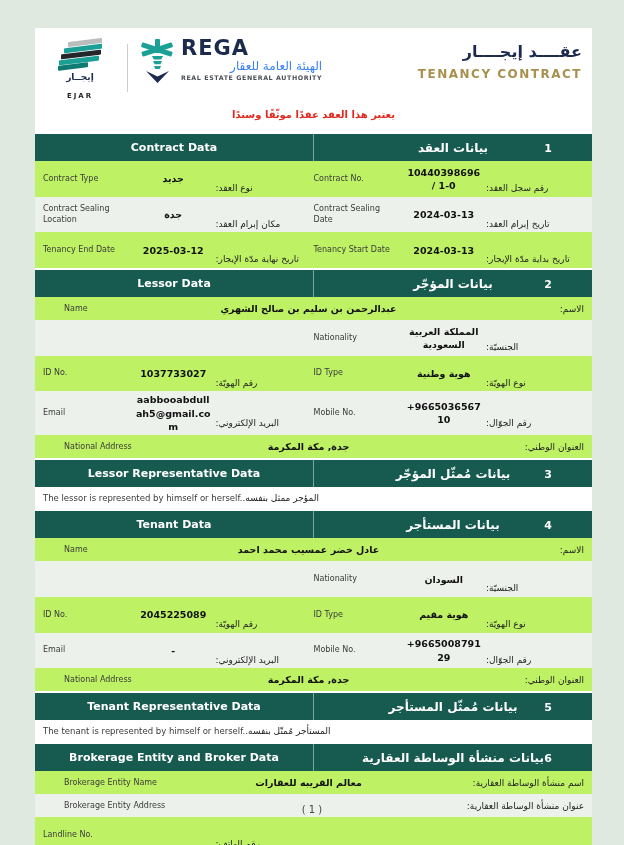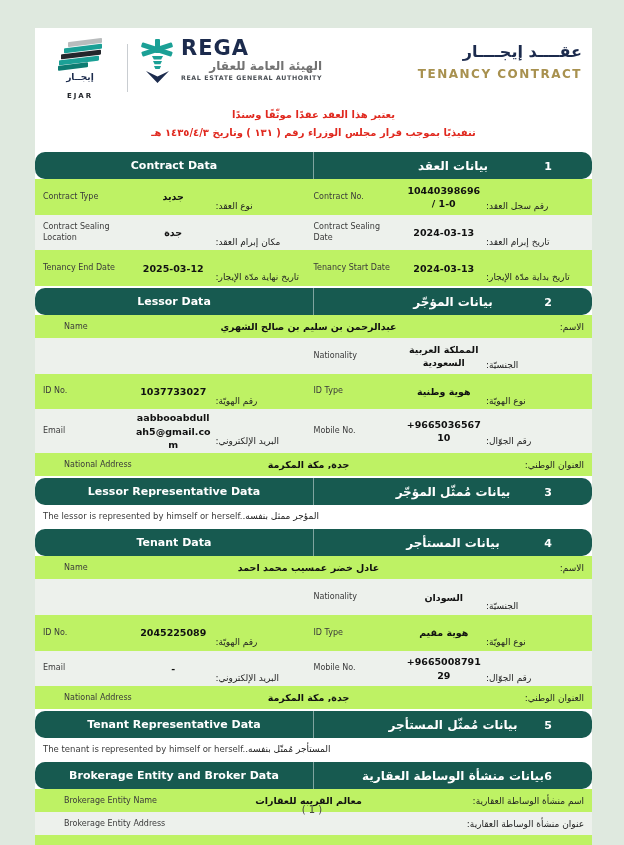--- a/index.html
+++ b/index.html
@@ -25,29 +25,29 @@
   .s2 { background:#1ba096; width:38px; margin-left:6px; }
   .s3 { background:#23262b; width:40px; margin-left:3px; }
   .s4 { background:#1ba096; width:40px; margin-left:1px; }
   .s5 { background:#0e7c72; width:30px; margin-left:0; }
   .ejar-ar { font-size:9px; font-weight:bold; color:#1c2b4d; margin-top:3px; direction:rtl; }
   .ejar-en { font-size:7px; font-weight:bold; color:#23262b; letter-spacing:2px;margin-top:10px; }
   .logo-divider { position:absolute; left:92px; top:16px; height:48px; width:1px; background:#c9cdd1; }
   .rega-logo { position:absolute; left:102px; top:10px; display:flex; align-items:flex-start; }
   .rega-text { margin-left:2px; }
   .rega-latin { font-size:21px; font-weight:bold; color:#1c2b4d; letter-spacing:1px; line-height:1; }
-  .rega-ar { font-size:12px; font-weight:bold; color:#737373; direction:rtl; line-height:1.2; }
+  .rega-ar { font-size:12px; font-weight:normal; color:#3b82f6; direction:rtl; line-height:1.2; }
   .rega-en { font-size:6.3px; font-weight:bold; color:#4a4f55; letter-spacing:0.6px; margin-top:1px; }
   .titles { position:absolute; right:10px; top:14px; text-align:right; }
   .t-ar { font-size:16px; font-weight:bold; color:#1c2b4d; direction:rtl; }
   .t-en { font-size:12px; color:#a8914f; letter-spacing:1.5px; margin-top:6px; font-weight:bold; }
   .disclaimer { text-align:center; color:#e0281e; font-weight:bold; font-size:10px; line-height:1.8; direction:rtl; padding-bottom:8px; }
   
   .section { margin-top:2px; }
-  .sec-bar { display:flex; align-items:stretch; background:#175a50; color:#fff; height:27px; position:relative;border-radius:10px; }
+  .sec-bar { display:flex; align-items:stretch; background:#175a50; color:#fff; height:27px; position:relative; }
   .sec-en-half, .sec-ar-half { width:50%; display:flex; align-items:center; justify-content:center; }
   .sec-en-half { font-size:11px; font-weight:bold; }
   .sec-ar-half { font-size:12px; font-weight:bold; direction:rtl; }
   .sec-div { width:1px; background:rgba(255,255,255,0.45); }
   .sec-num { position:absolute; right:40px; top:50%; transform:translateY(-50%); font-size:11px; font-weight:bold; }
   
   .row { display:flex; align-items:center; min-height:23px; padding:2px 8px; background:#bef264; }
   .row.alt { background:#edf1ec; }
   .half { width:50%; display:flex; align-items:center; }
   .en { width:88px; font-size:8px; color:#3a3a3a; text-align:left; line-height:1.3; }
@@ -100,21 +100,20 @@
         <div class="rega-en">REAL ESTATE GENERAL AUTHORITY</div>
       </div>
     </div>
     <div class="titles">
       <div class="t-ar">عقــــد إيجــــار</div>
       <div class="t-en">TENANCY CONTRACT</div>
     </div>
   </div>
   <div class="disclaimer">
     <div>يعتبر هذا العقد عقدًا موثّقًا وسندًا</div>
-    <div>تنفيذيًا بموجب قرار مجلس الوزراء رقم ( ١٣١ ) وتاريخ ١٤٣٥/٤/٣ هـ</div>
   </div>
 
   <div class="section">
     <div class="sec-bar">
       <div class="sec-en-half">Contract Data</div>
       <div class="sec-div"></div>
       <div class="sec-ar-half">بيانات العقد</div>
       <div class="sec-num">1</div>
     </div>
     <div class="row">

